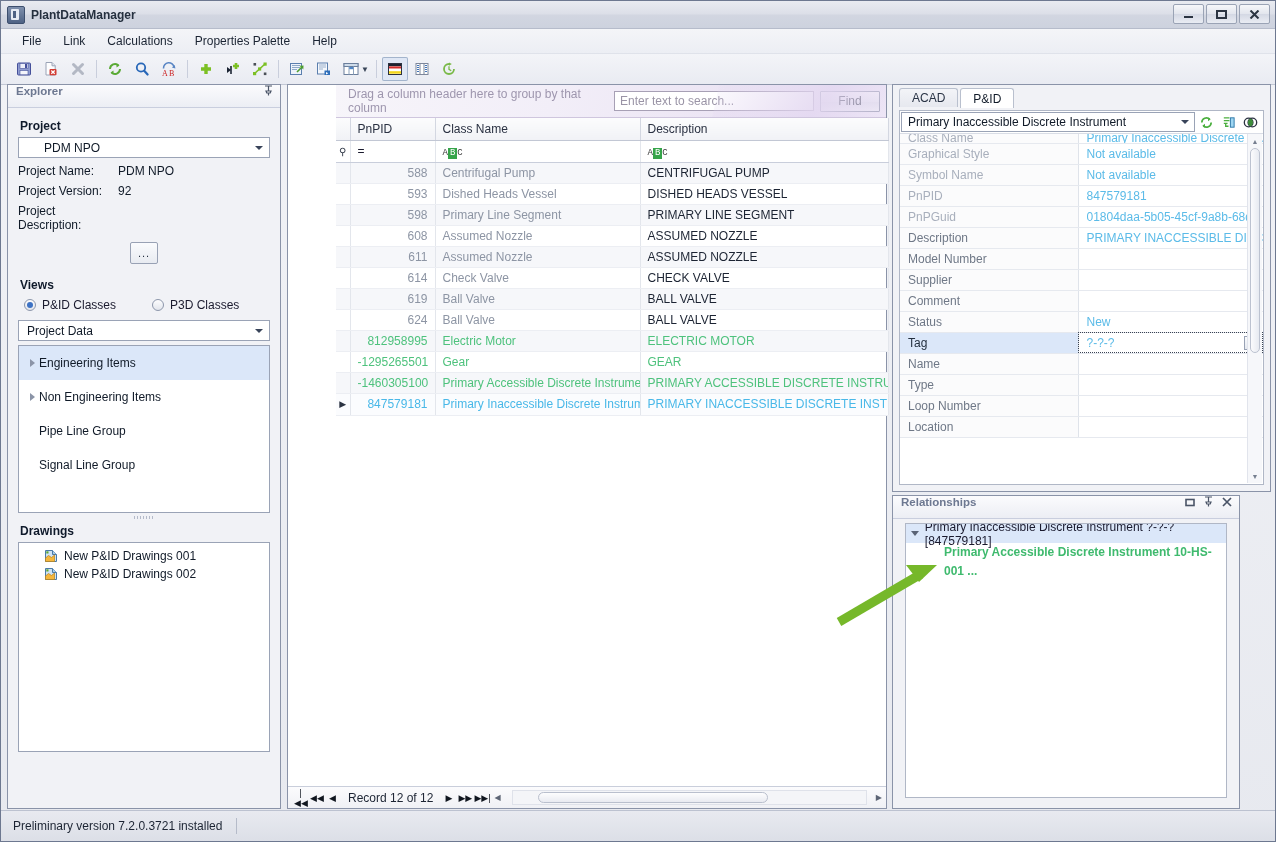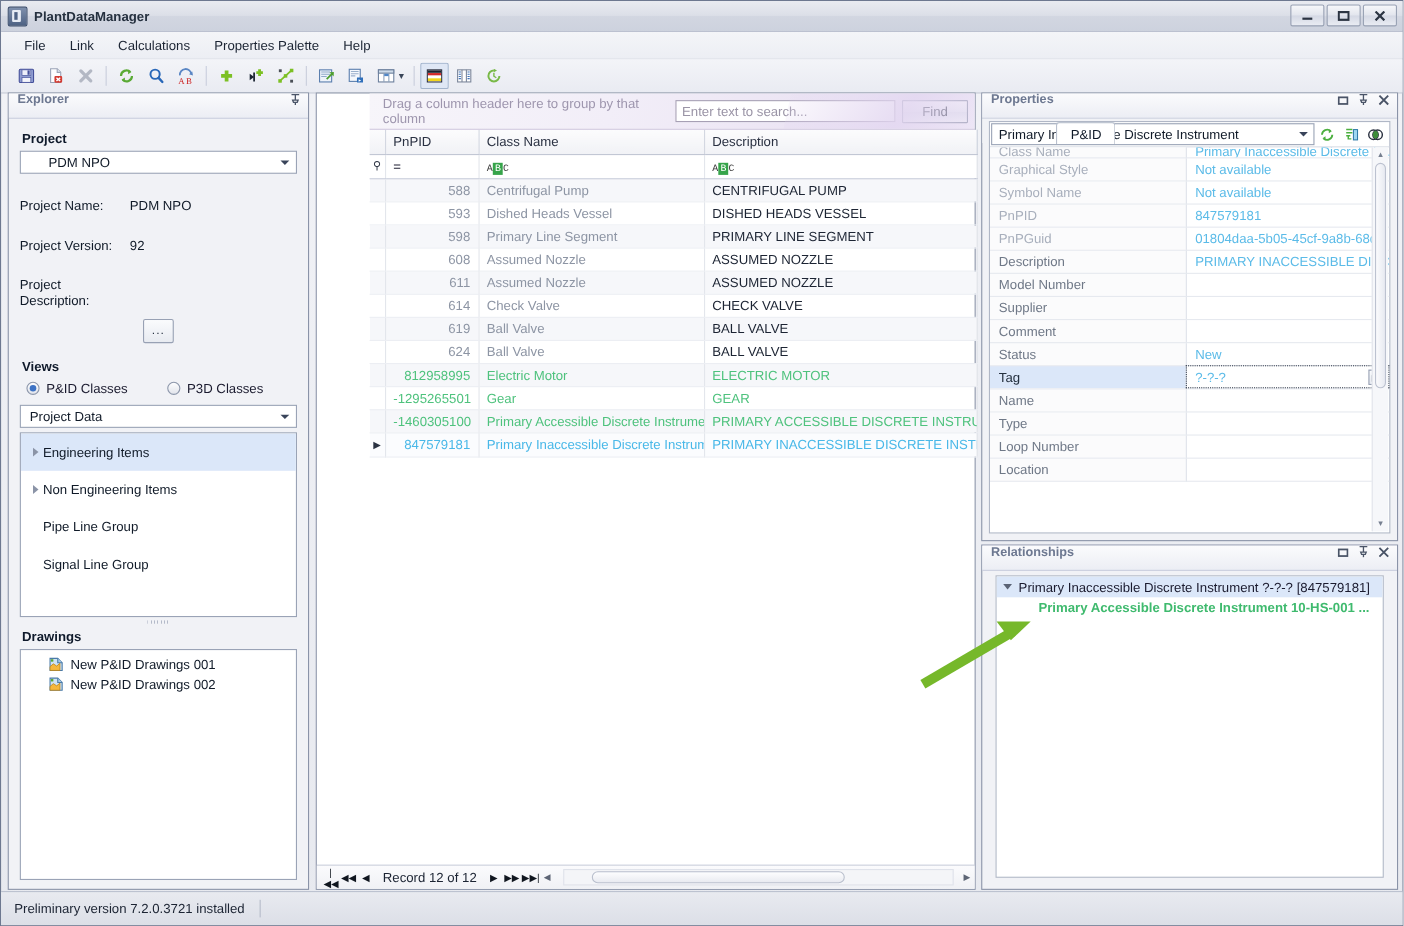--- a/index.html
+++ b/index.html
@@ -89,21 +89,21 @@
   .combo{
     height:21px;background:#fff;border:1px solid #9aa3b6;box-sizing:border-box;
     display:flex;align-items:center;padding-left:8px;font-size:12px;color:#101a28;
     position:relative;
   }
   .combo .arrow{
     position:absolute;right:6px;top:50%;transform:translateY(-50%);
     width:0;height:0;border-left:4px solid transparent;border-right:4px solid transparent;
     border-top:4px solid #39445a;
   }
-  .kv{display:flex;font-size:12px;margin-top:22px;color:#101a28;}
+  .kv{display:flex;font-size:12px;margin-top:6px;color:#101a28;}
   .kv .k{width:100px;}
   .dots-btn{
     width:26px;height:20px;margin:10px auto 0 auto;
     background:linear-gradient(180deg,#fafbfd 0%,#e8ebf1 100%);
     border:1px solid #98a1b4;border-radius:2px;
     display:flex;align-items:center;justify-content:center;font-size:11px;color:#26303f;
     letter-spacing:1px;
   }
   .radio-row{display:flex;align-items:center;margin:6px 0 8px 6px;font-size:12px;}
   .radio{
@@ -255,21 +255,21 @@
   }
   .pg-scroll .up,.pg-scroll .dn{
     height:14px;display:flex;align-items:center;justify-content:center;font-size:7px;color:#767f90;
   }
   .pg-scroll .thumb{
     position:absolute;top:14px;height:205px;left:2px;right:2px;border-radius:5px;
     background:linear-gradient(90deg,#fbfbfd 0%,#e7eaf1 100%);border:1px solid #bcc2d0;box-sizing:border-box;
   }
 
   
-  #rels{left:891px;top:411px;width:379px;bottom:0;background:#f1f2f6;}
+  #rels{left:891px;top:411px;width:348px;bottom:0;background:#f1f2f6;}
   .rel-inner{
     position:absolute;left:12px;right:12px;top:27px;bottom:10px;
     background:#fff;border:1px solid #b0b7c6;box-sizing:border-box;overflow:hidden;
   }
   .rel-row{display:flex;align-items:center;height:19px;font-size:12px;}
   .rel-row.sel{background:#dbe7f9;}
   .rel-tw{width:20px;display:flex;align-items:center;justify-content:center;}
   .rel-tw i{
     width:0;height:0;border-left:4px solid transparent;border-right:4px solid transparent;
     border-top:5px solid #5a6375;display:block;
@@ -679,40 +679,20 @@
         <span class="navbtn">▶▶|</span>
         <span class="hs-arr">◀</span>
         <div class="hscroll">
             <div class="thumb"></div>
           </div>
         <span class="hs-arr">▶</span>
       </div>
     </div>
 
     <div class="panel" id="props">
-      <div class="panel-head">
-        <div class="panel-title">Properties</div>
-        <div class="panel-btns">
-          <span>
-            <svg width="10" height="9" viewBox="0 0 10 9">
-                <rect x="1" y="1.5" width="8" height="6" fill="none" stroke="#4a5467" stroke-width="1.6"></rect>
-              </svg>
-          </span>
-          <span>
-            <svg width="9" height="11" viewBox="0 0 9 11">
-                <path d="M1 1h7M4.5 1v5M2 6h5l-.8 2H2.8zM4.5 8v2.5" stroke="#4a5467" stroke-width="1.2" fill="none"></path>
-              </svg>
-          </span>
-          <span>
-            <svg width="10" height="10" viewBox="0 0 10 10">
-                <path d="M1 1l8 8M9 1l-8 8" stroke="#4a5467" stroke-width="1.7"></path>
-              </svg>
-          </span>
-        </div>
-      </div>
 
       <div class="tabs">
         <div class="tab">ACAD</div>
         <div class="tab sel">P&amp;ID</div>
       </div>
 
       <div class="prop-inner">
         <div class="prop-select">
           <div class="psel-box">
             <span>Primary Inaccessible Discrete Instrument</span>

